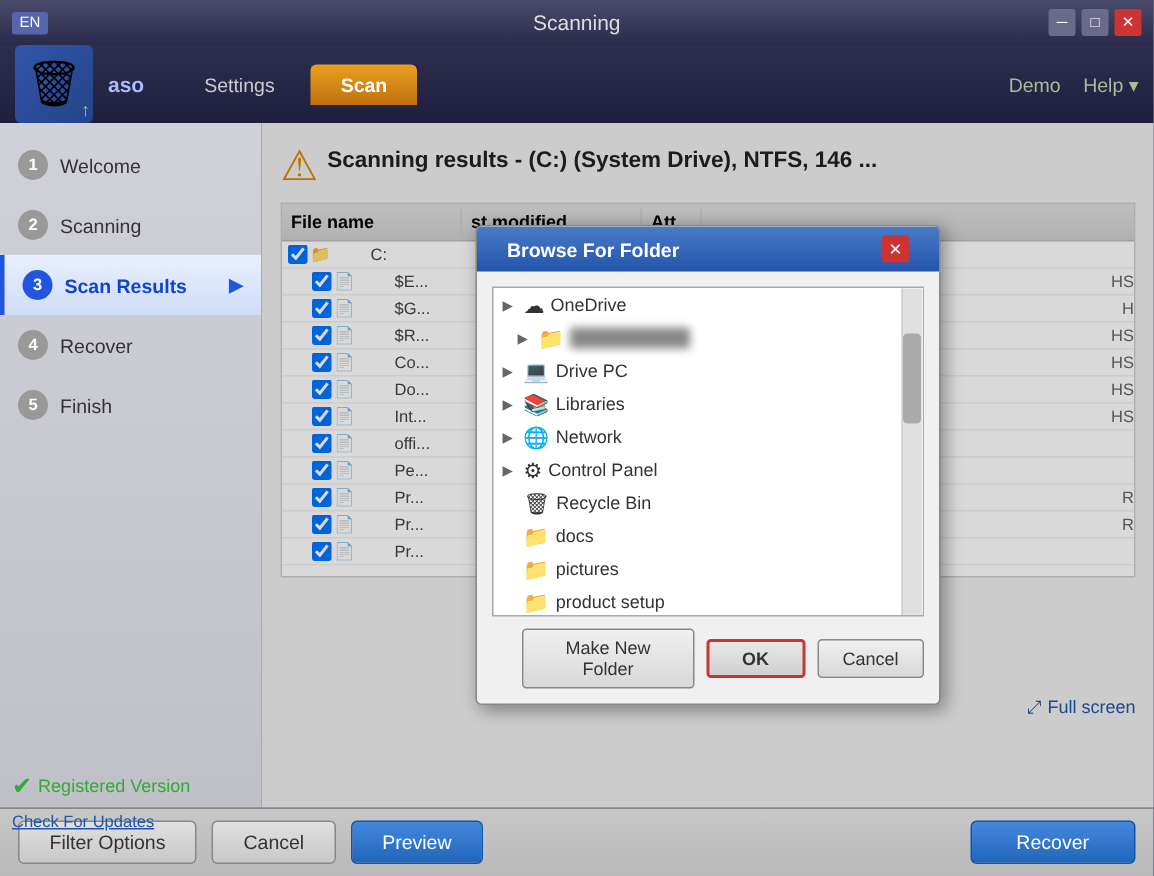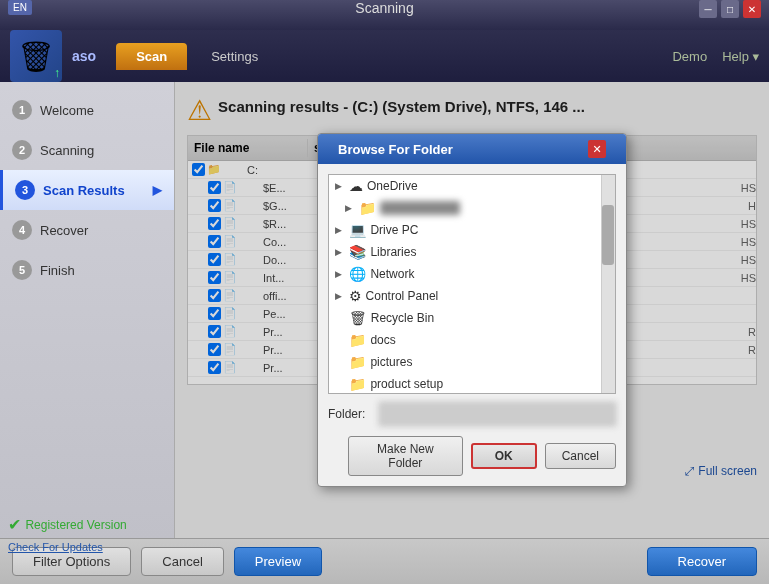--- a/index.html
+++ b/index.html
@@ -3,21 +3,21 @@
   <meta charset="utf-8">
   <style>
     * { box-sizing: border-box; margin: 0; padding: 0; }
     body { width: 769px; height: 584px; overflow: hidden; font-family: 'Segoe UI', Tahoma, sans-serif; font-size: 13px; background: #1a1a2e; }
 
     
     .title-bar {
       height: 30px;
       background: linear-gradient(to bottom, #4a4a6a, #2a2a4a);
       display: flex;
-      align-items: flex-start;
+      align-items: center;
       justify-content: space-between;
       padding: 0 8px;
       color: white;
     }
     .title-bar-center {
       position: absolute;
       left: 50%;
       transform: translateX(-50%);
       font-size: 14px;
       color: #ddd;
@@ -406,22 +406,22 @@
   </div>
 </div>
 
 <div class="menu-bar">
   <div class="app-icon">
     <span style="font-size:30px;">🗑</span>
     <span style="position:absolute;bottom:2px;right:2px;font-size:12px;color:#44ff88;">↑</span>
   </div>
   <span class="brand-name">aso</span>
   <div class="nav-tabs">
+    <button class="nav-tab">Settings</button>
     <button class="nav-tab active">Scan</button>
-    <button class="nav-tab">Settings</button>
   </div>
   <div class="menu-right">
     <span>Demo</span>
     <span>Help ▾</span>
   </div>
 </div>
 
 <div class="main-content">
 
   <div class="sidebar">
@@ -620,24 +620,20 @@
               <span class="tree-arrow" style="visibility:hidden;">▶</span>
               <span class="tree-icon">📁</span>
               <span class="tree-label">product setup</span>
             </div>
 
             <div class="scrollbar-track">
               <div class="scrollbar-thumb"></div>
             </div>
           </div>
 
-          <div class="folder-input-row">
-            <span class="folder-label">Folder:</span>
-            <input class="folder-input blurred-input" type="text" value="XXXXXXXXXX" style="filter: blur(3px);">
-          </div>
 
           <div class="dialog-buttons">
             <button class="dlg-btn make-folder">Make New Folder</button>
             <button class="dlg-btn ok-btn">OK</button>
             <button class="dlg-btn">Cancel</button>
           </div>
         </div>
       </div>
     </div>
   </div>

